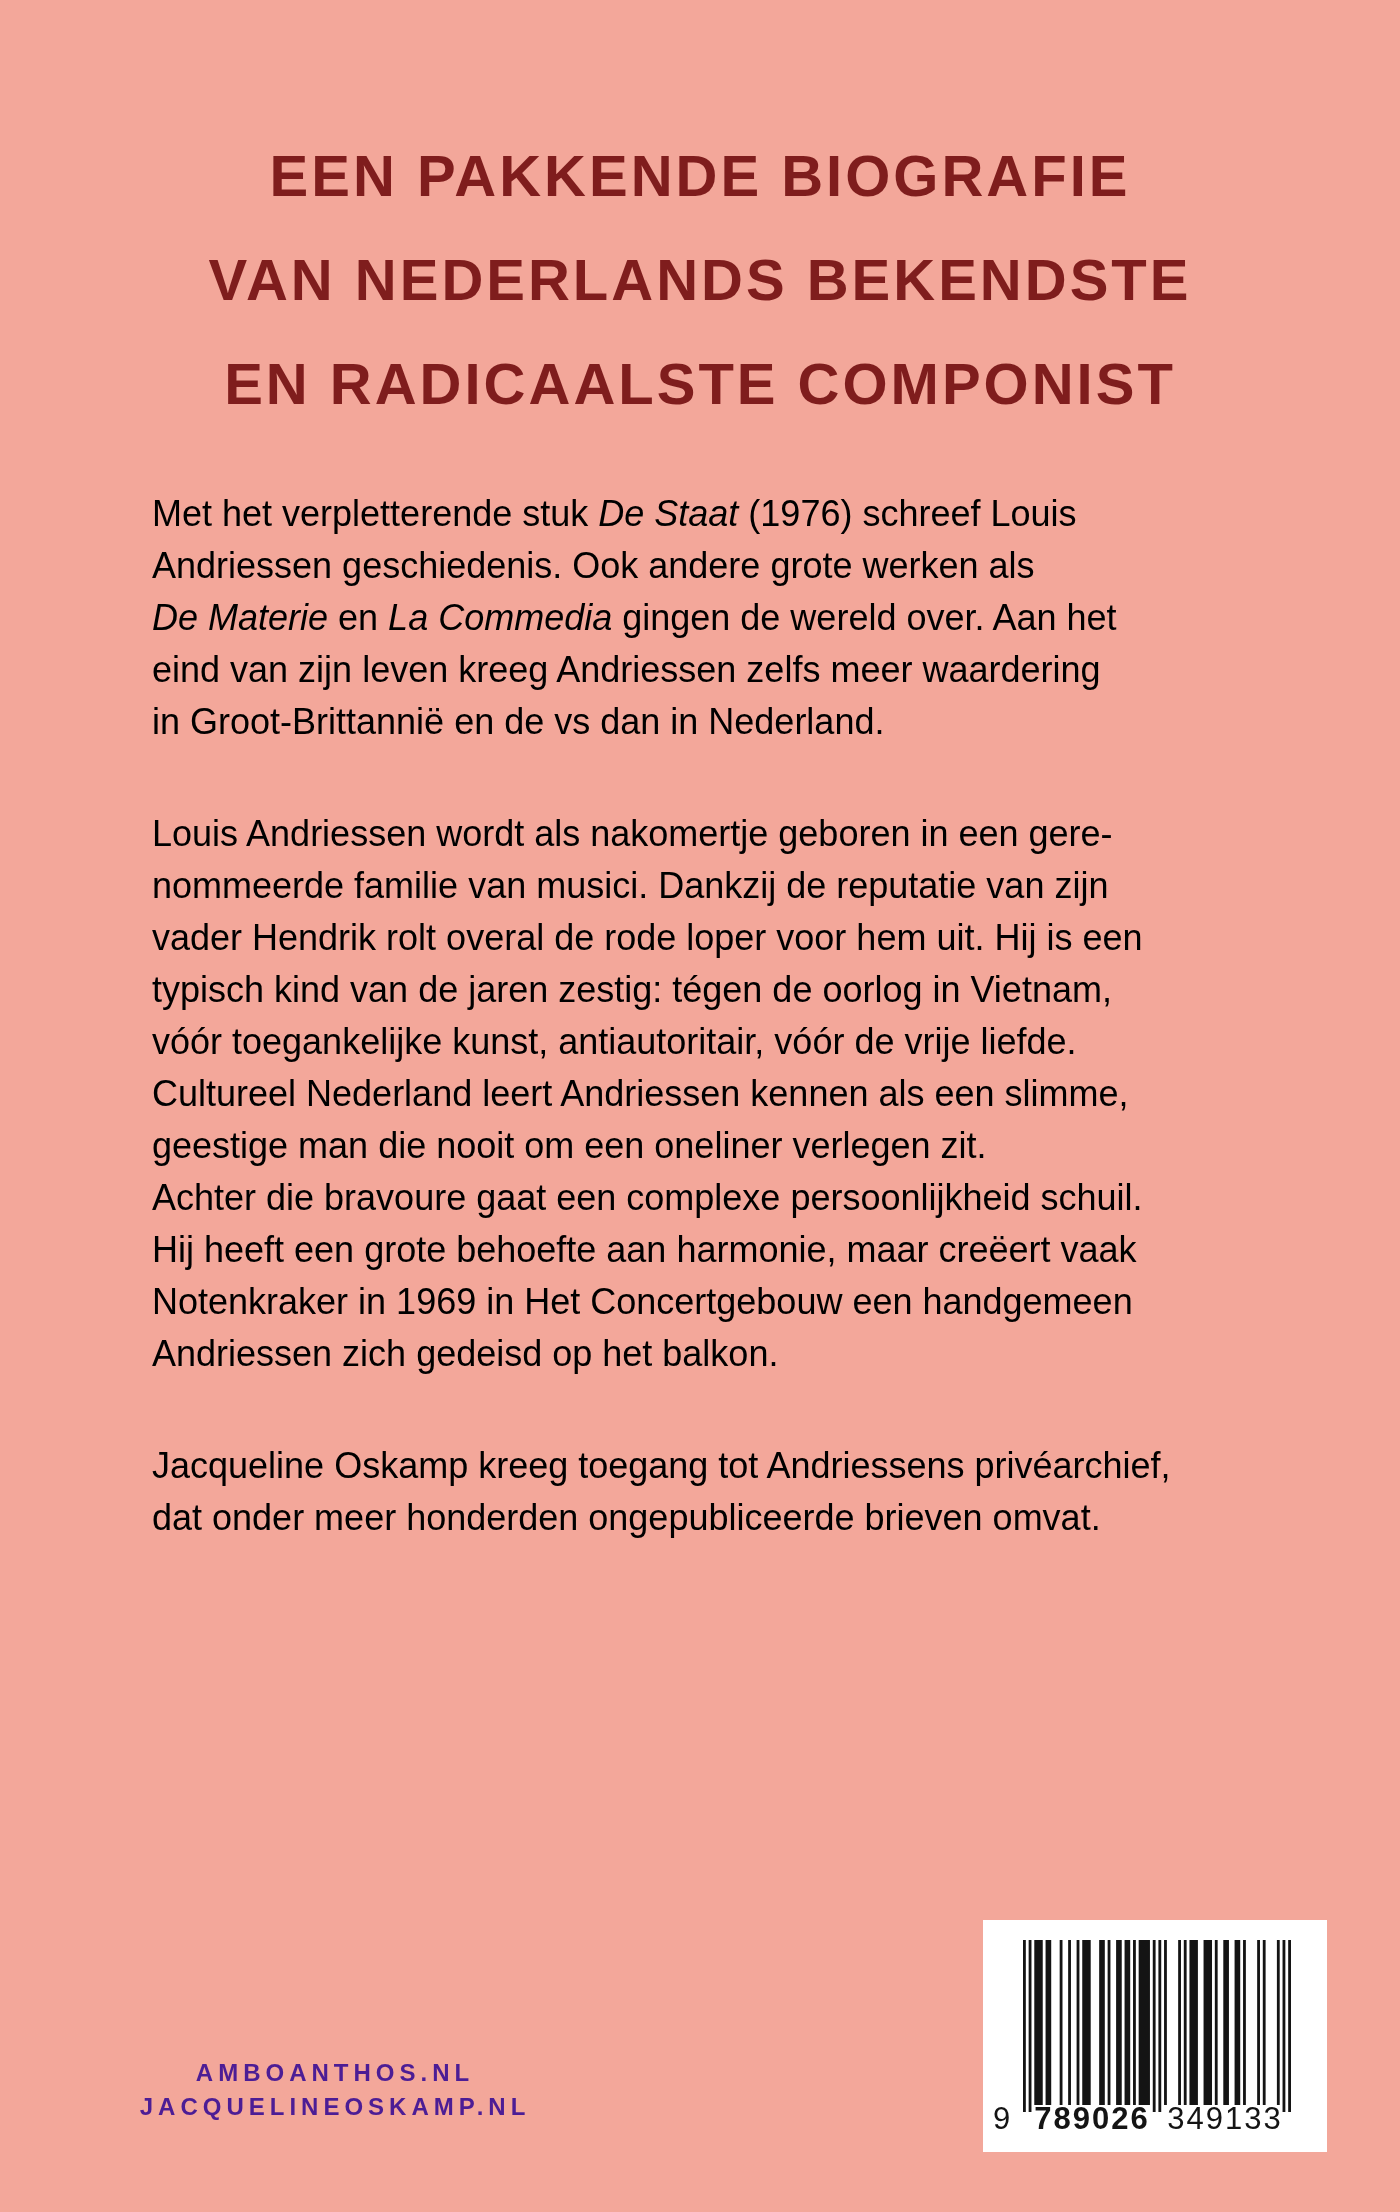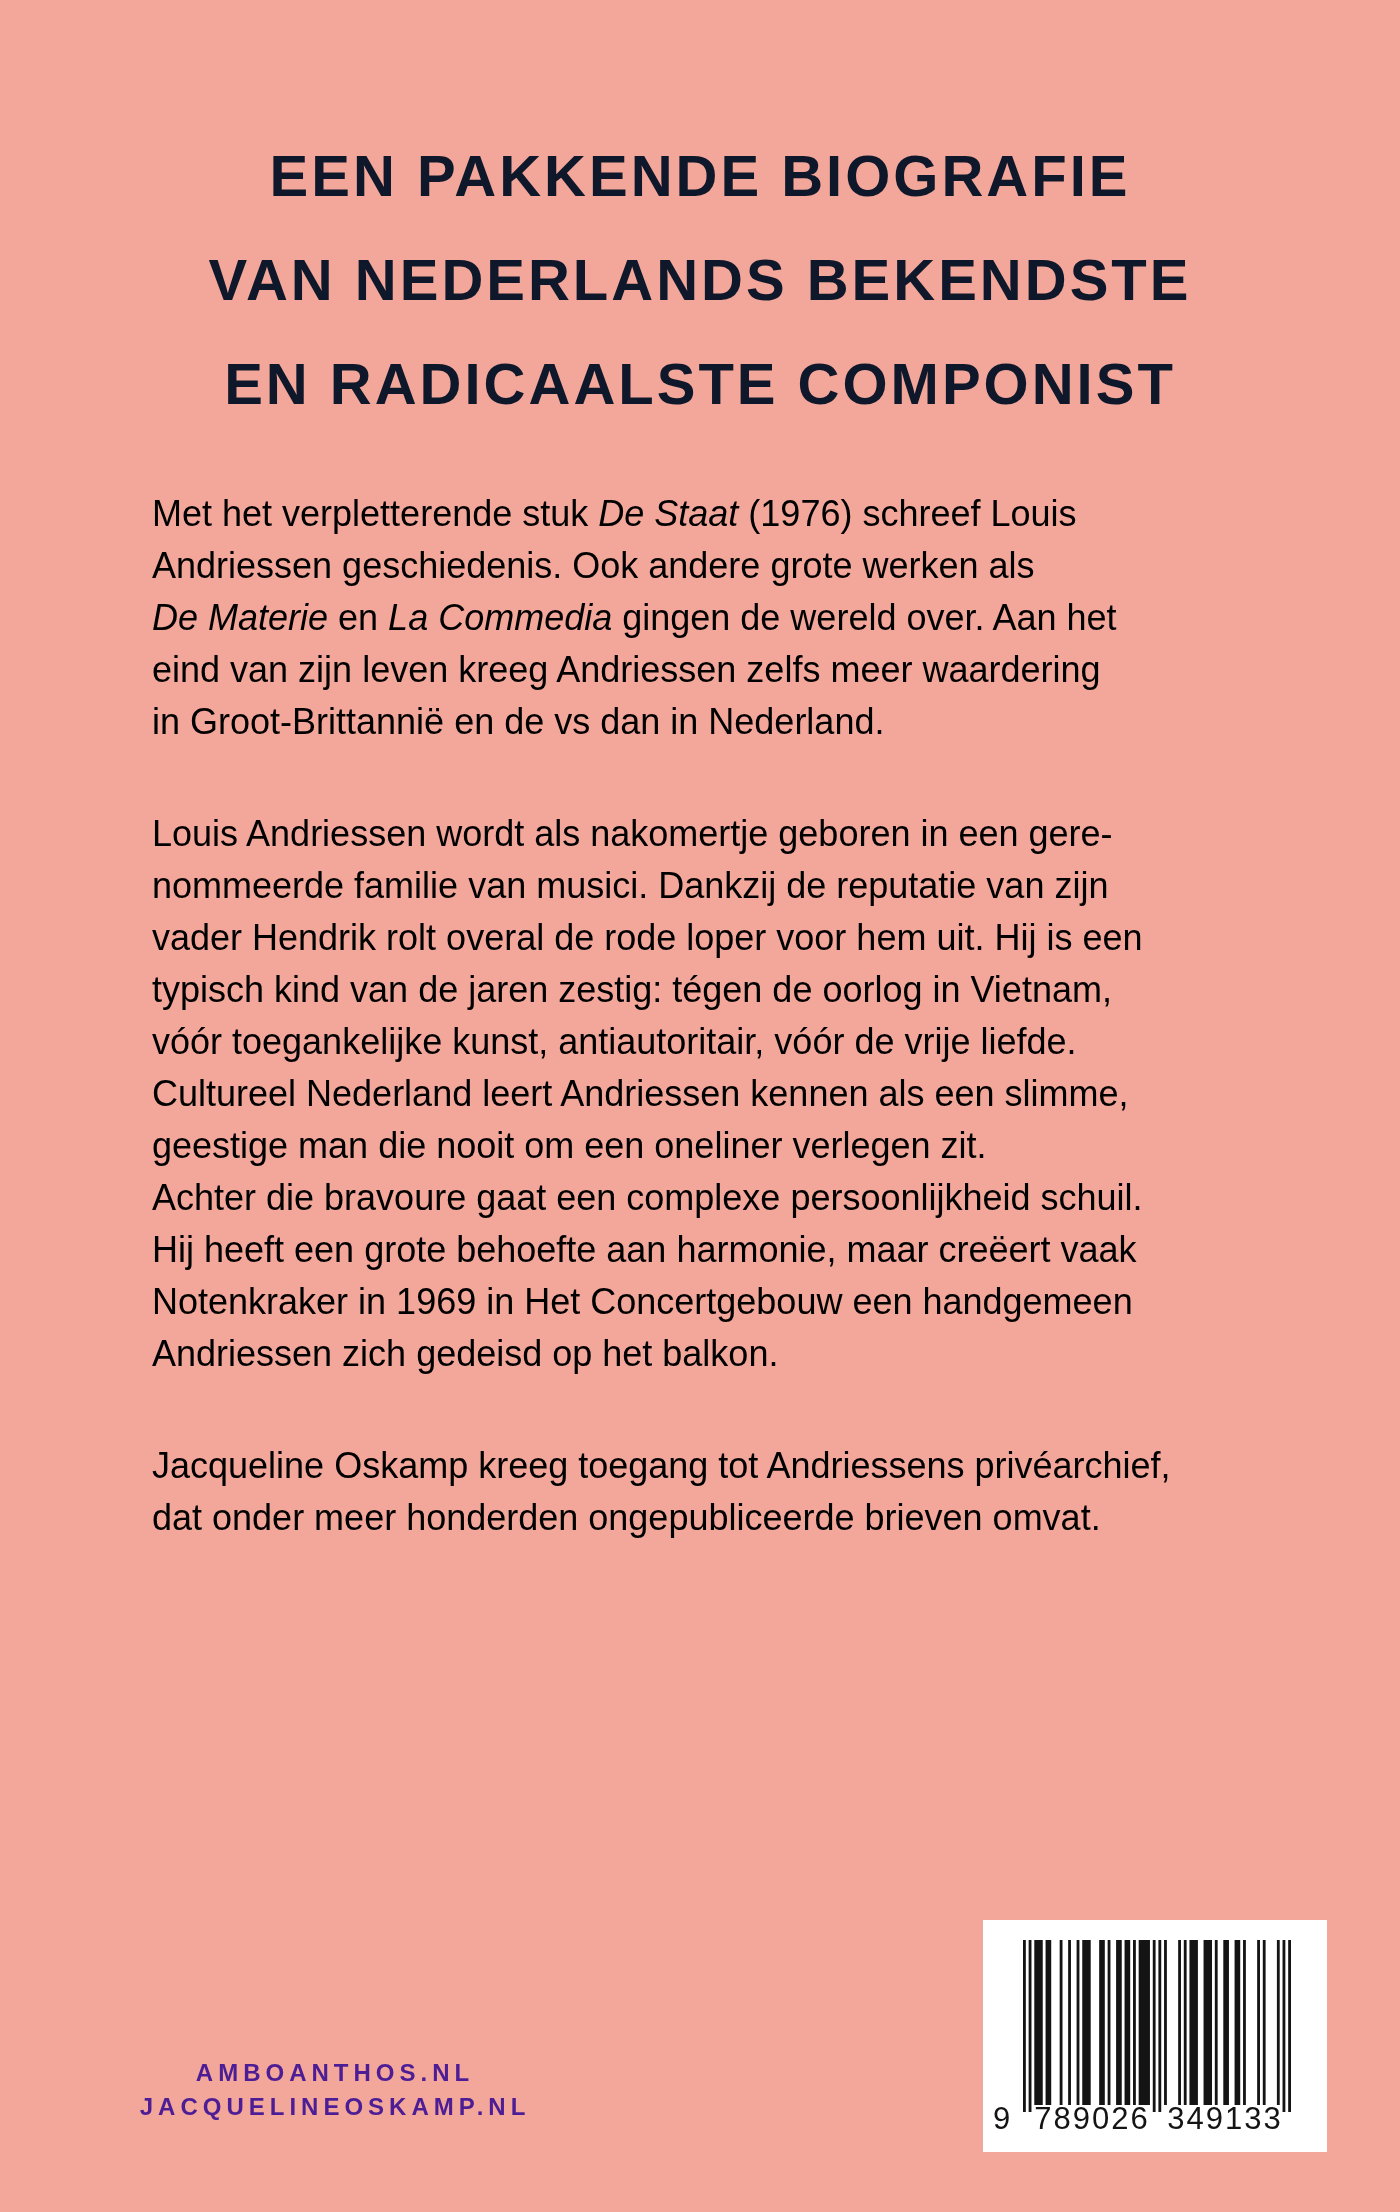--- a/index.html
+++ b/index.html
@@ -44,29 +44,29 @@
     background:#ffffff;
   }
   .bars { position:absolute; left:40px; top:20px; width:268px; height:172px; }
   .bc-num {
     position:absolute; top:182px;
     color:#141414;
     font-size:31px;
     line-height:34px;
   }
   #bc-first { left:10px; }
-  #bc-g1 { left:46px;  width:126px; text-align:center; letter-spacing:2px; }
+  #bc-g1 { left:46px;  width:126px; text-align:center; letter-spacing:2px;font-weight:bold; }
   #bc-g2 { left:179px; width:126px; text-align:center; letter-spacing:2px; }
 </style>
 </head>
 <body>
 
 <div class="cover" style="background: rgb(243, 167, 154);">
 
-  <div class="headline" style="color: #0f172a;">
+  <div class="headline" style="color: #7f1d1d;">
       <div>EEN PAKKENDE BIOGRAFIE</div>
       <div>VAN NEDERLANDS BEKENDSTE</div>
       <div>EN RADICAALSTE COMPONIST</div>
     </div>
 
   <div class="bodytext" style="color: #000000;">
       <div class="para">
         <div class="bline">Met het verpletterende stuk <em>De Staat</em> (1976) schreef Louis</div>
         <div class="bline">Andriessen geschiedenis. Ook andere grote werken als</div>
         <div class="bline"><em>De Materie</em> en <em>La Commedia</em> gingen de wereld over. Aan het</div>

